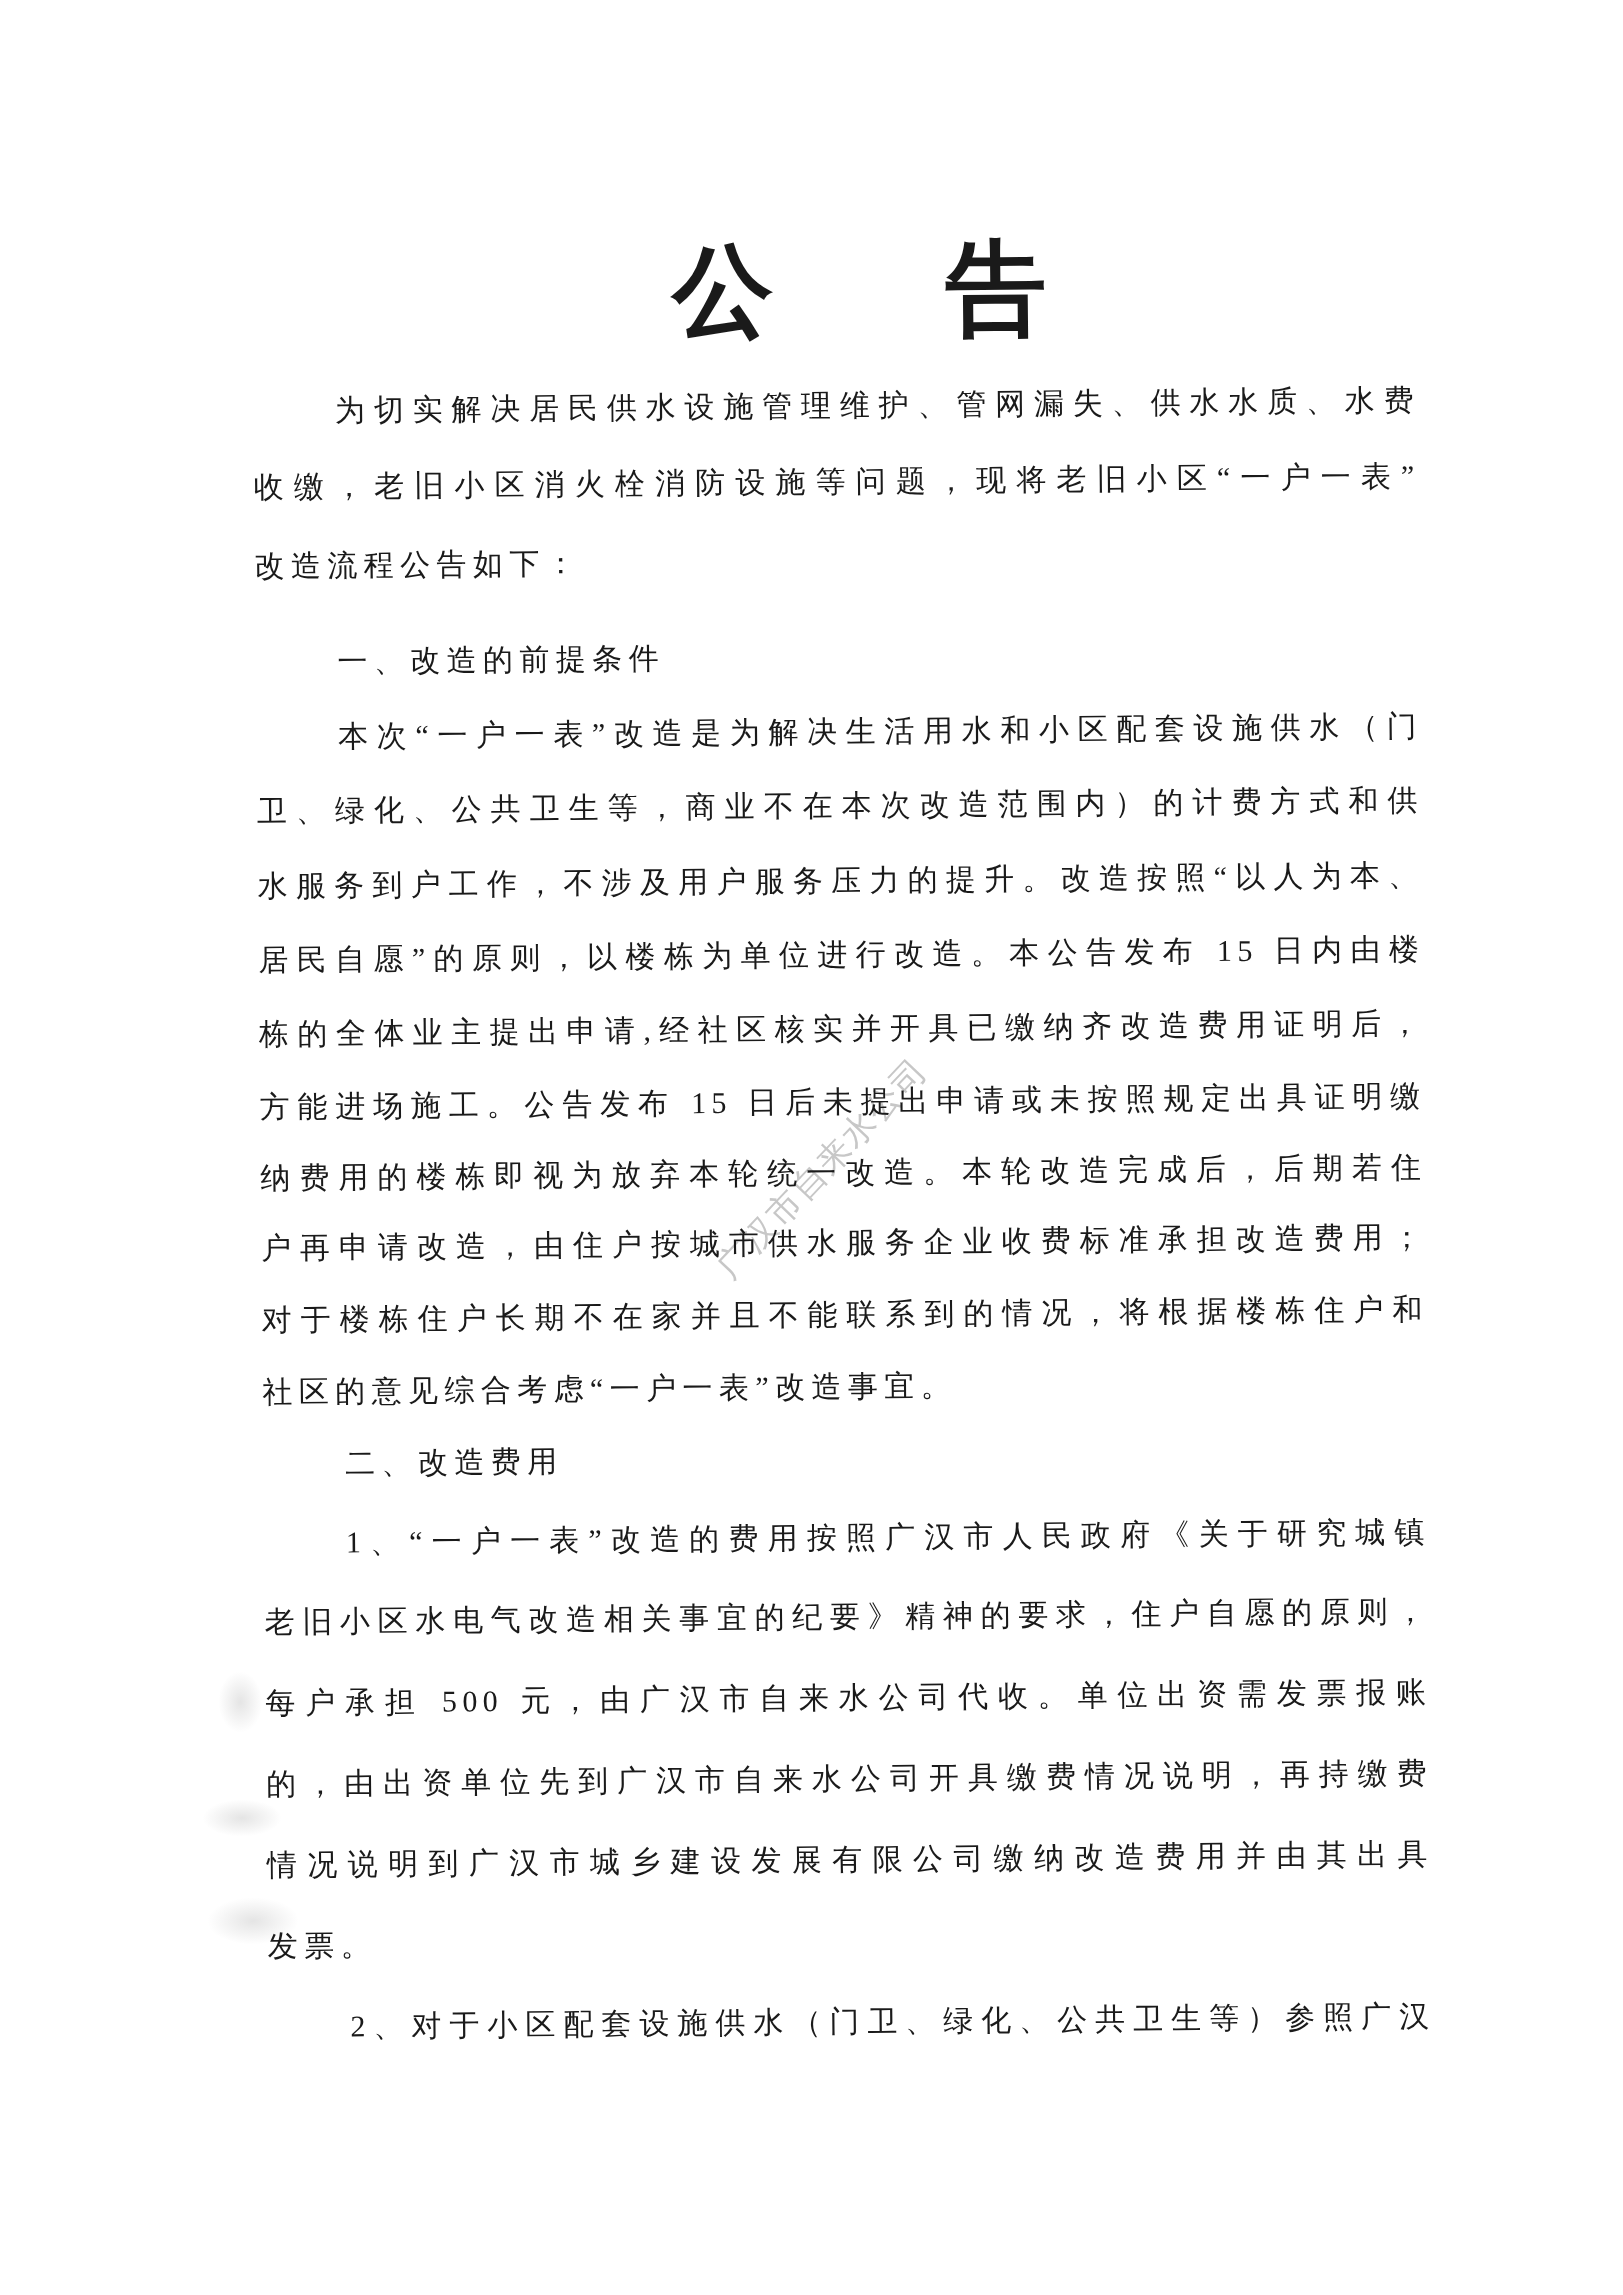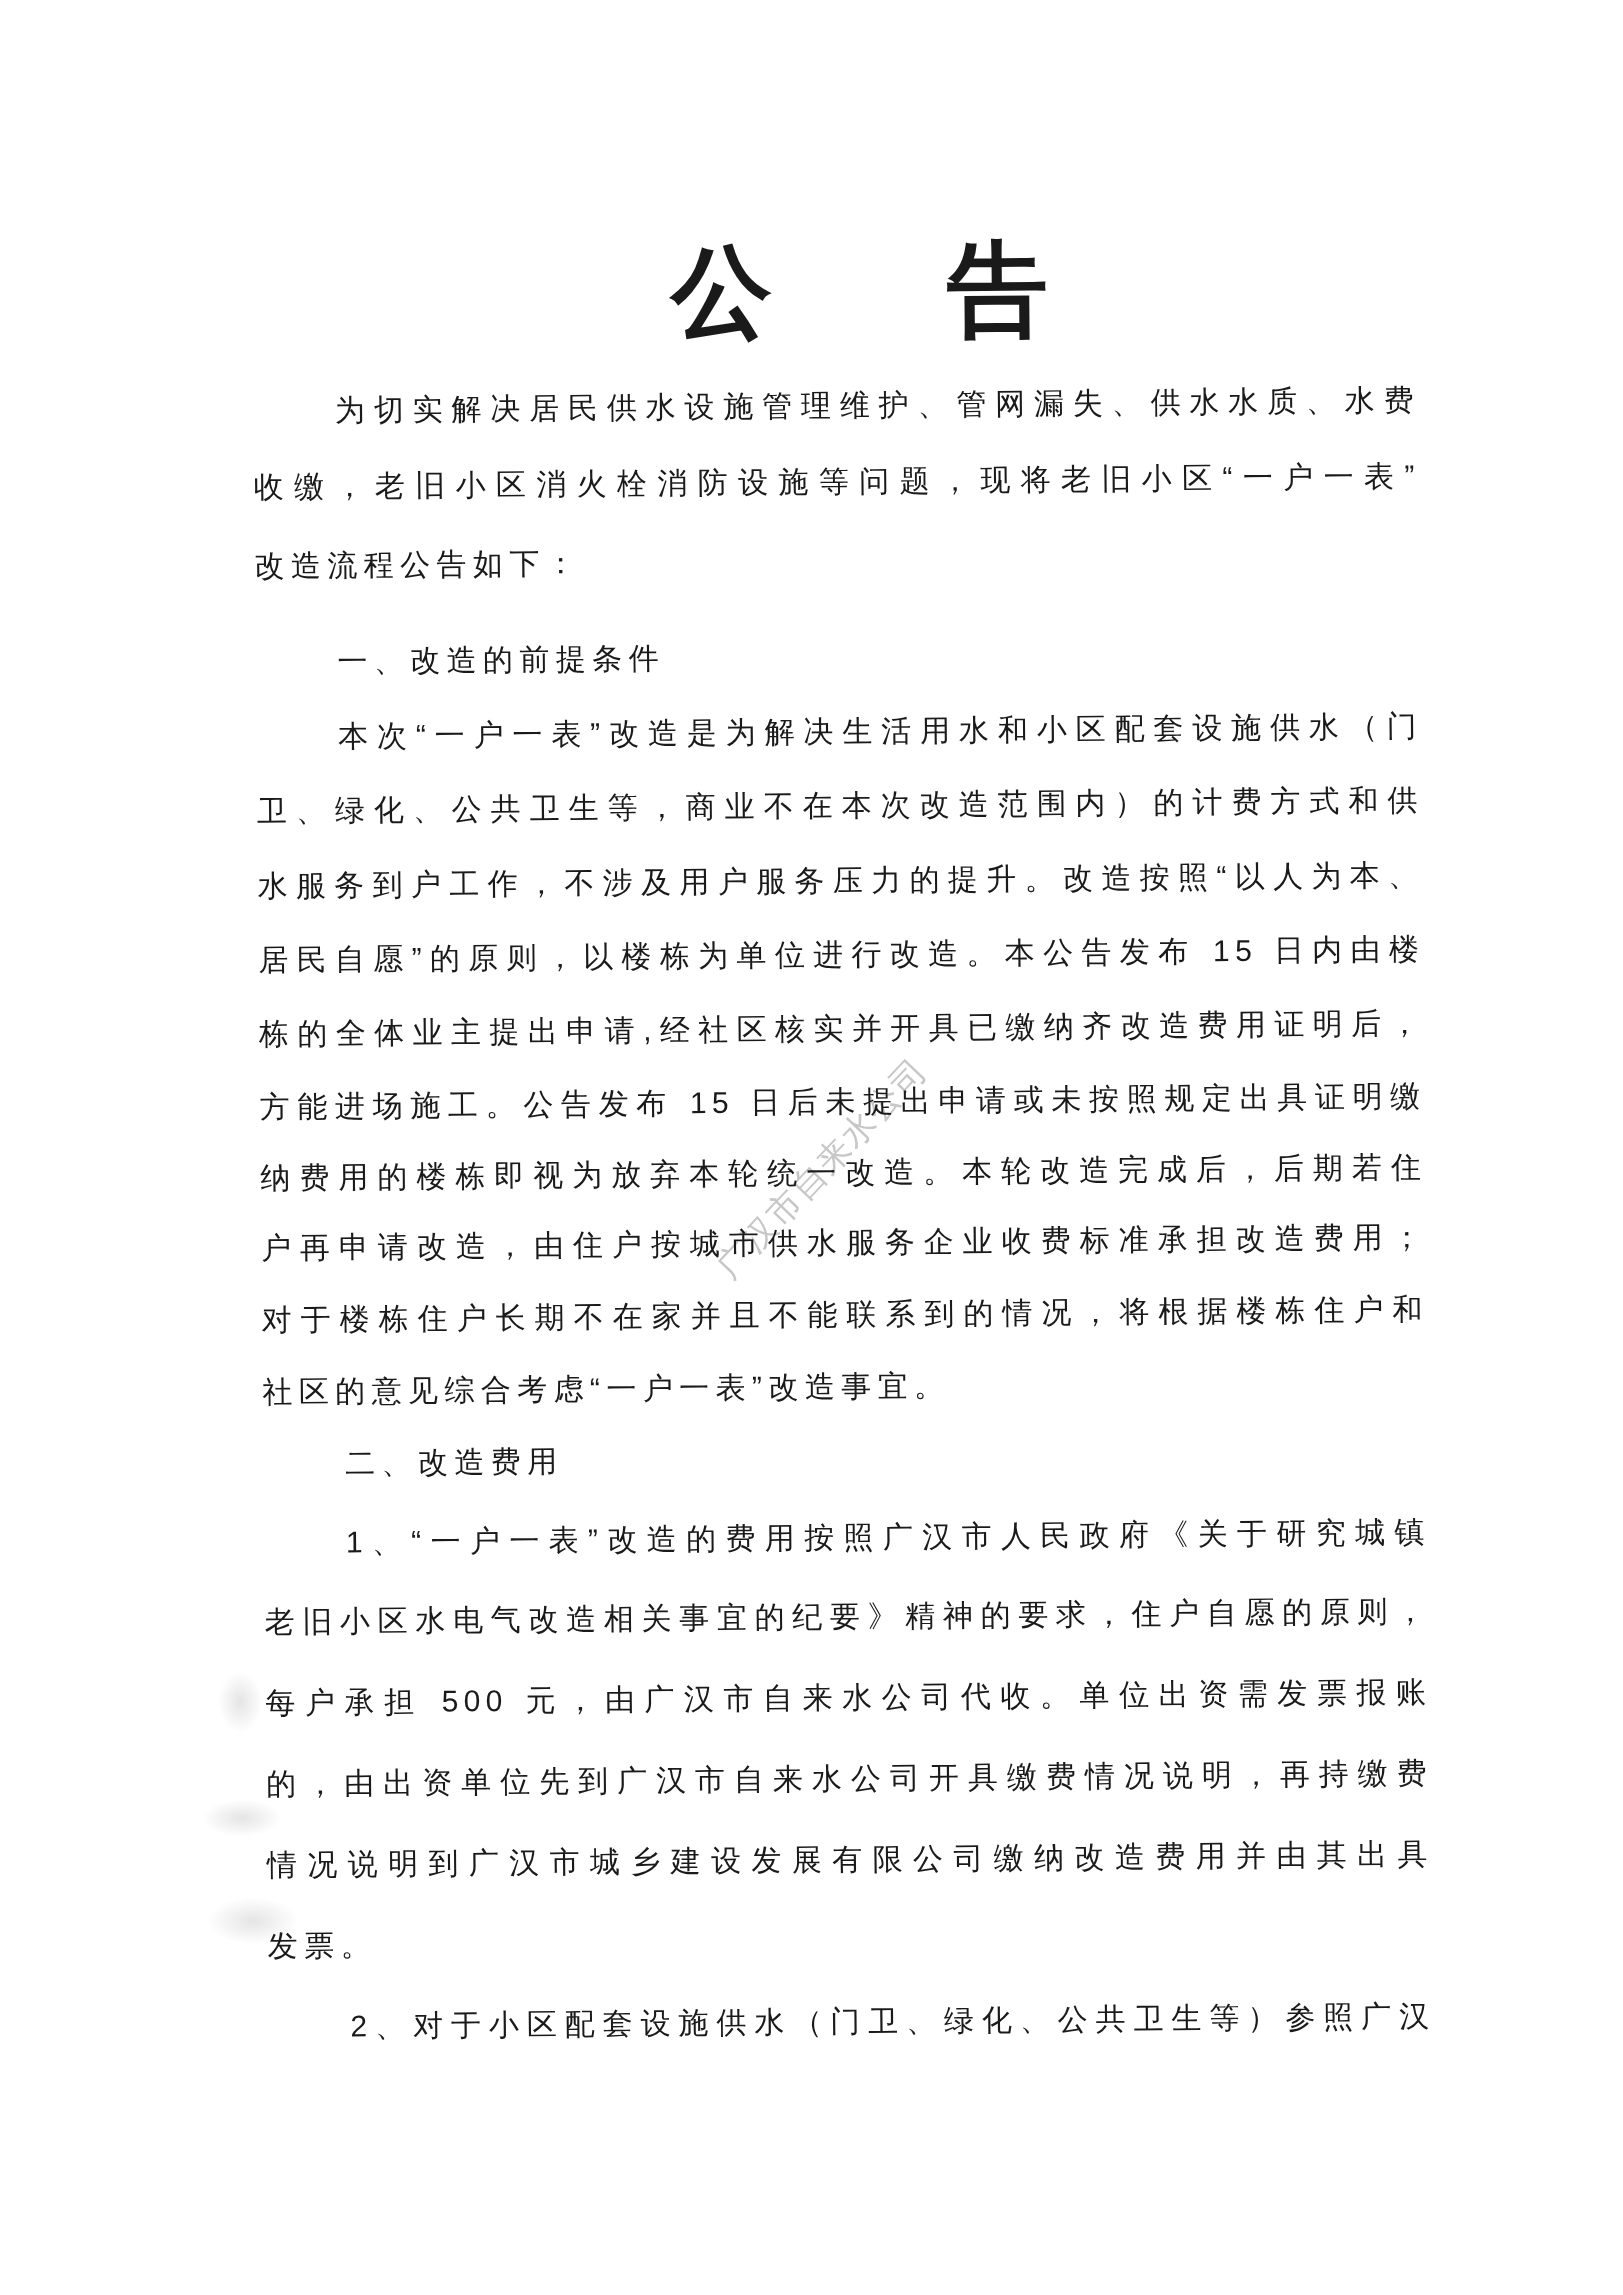--- a/index.html
+++ b/index.html
@@ -6,21 +6,21 @@
     margin: 0;
     padding: 0;
     background: #ffffff;
   }
   .page {
     position: relative;
     width: 1623px;
     height: 2295px;
     background: #ffffff;
     overflow: hidden;
-    font-family: Liberation Sans, sans-serif;
+    font-family: Liberation Serif, serif;
     color: #1a1a1a;
   }
   .content {
     position: absolute;
     left: 0; top: 0; right: 0; bottom: 0;
     transform: rotate(-0.55deg);
     transform-origin: 50% 45%;
   }
   .doc-title {
     position: absolute;

